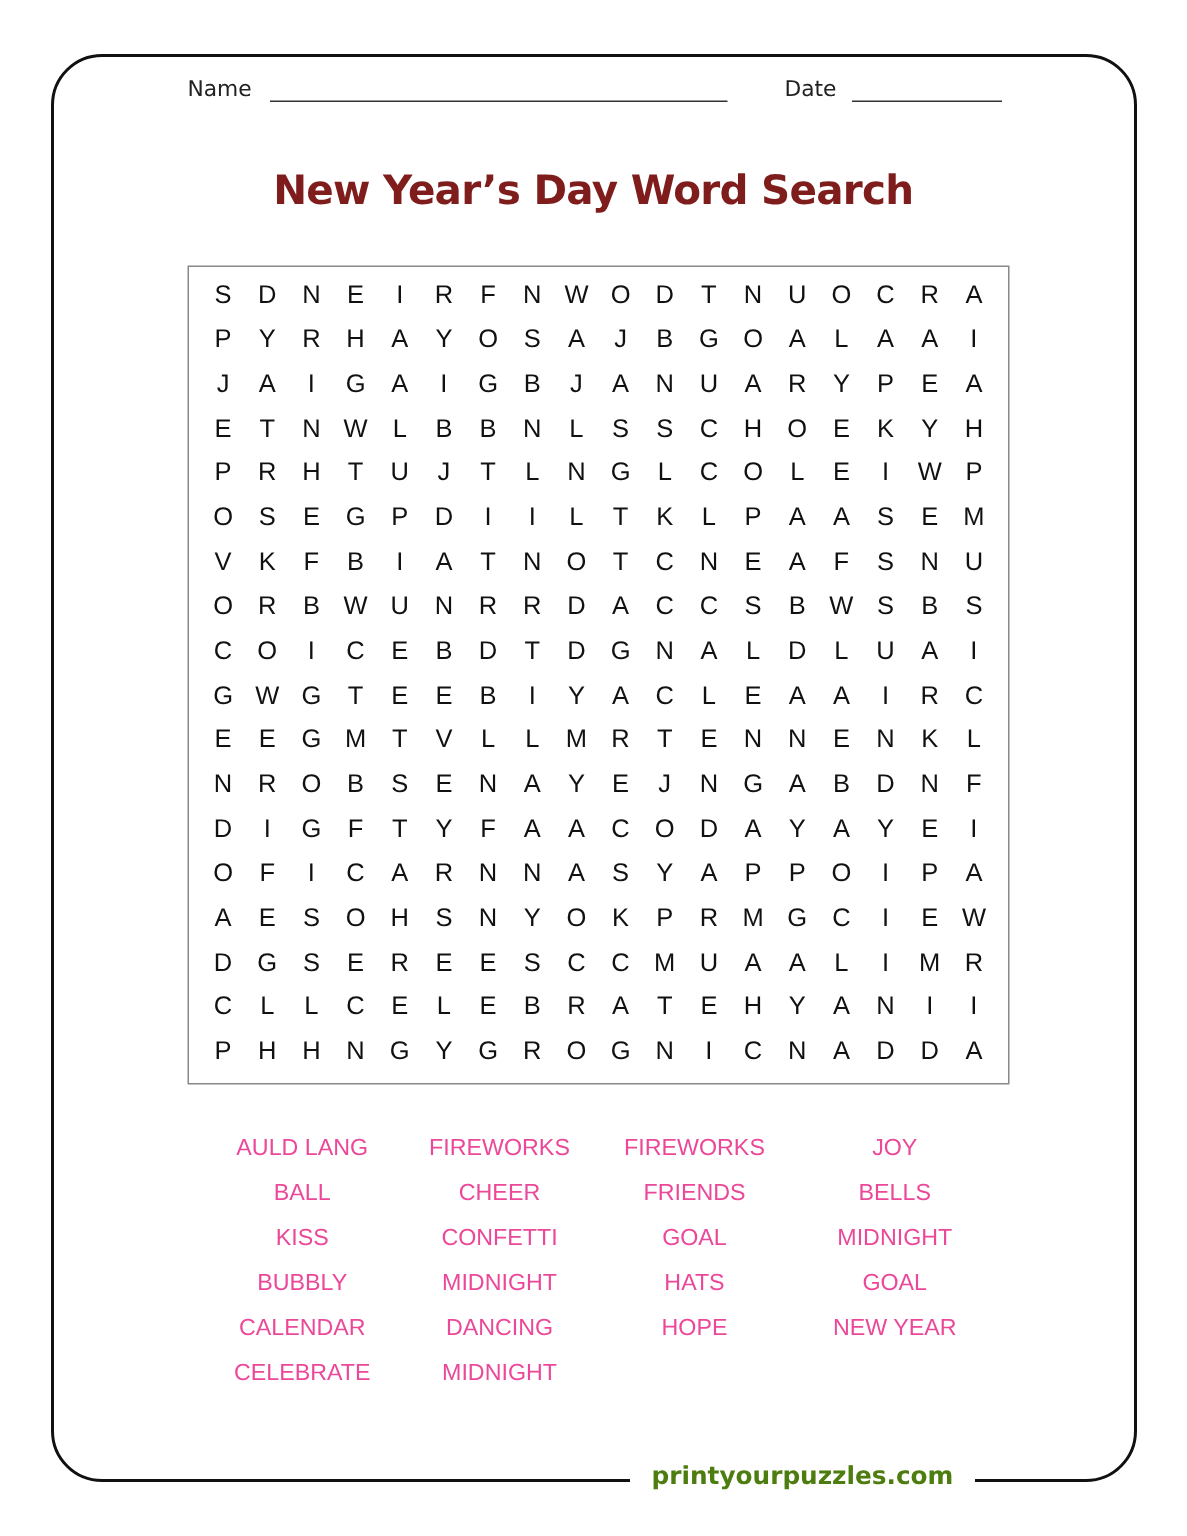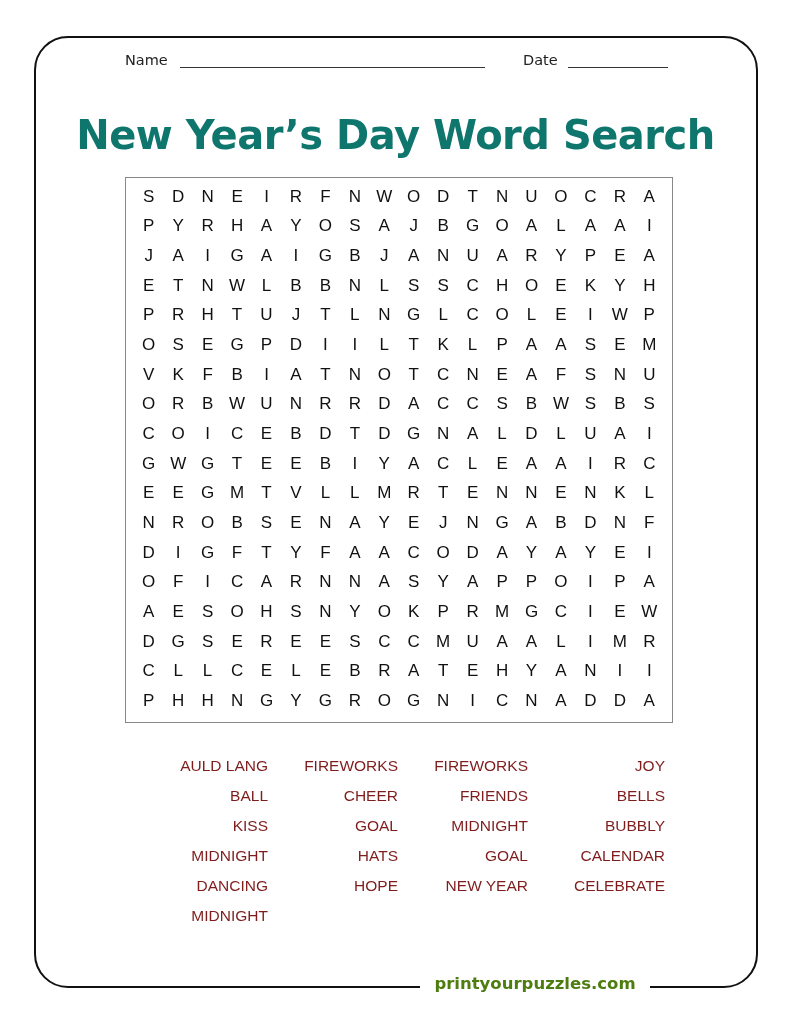--- a/index.html
+++ b/index.html
@@ -3,25 +3,25 @@
 <meta charset="utf-8">
 <style>
   html, body { margin:0; padding:0; background:#ffffff; }
   body { width:791px; height:1024px; position:relative; overflow:hidden; font-family:"DejaVu Sans", sans-serif; color:#111; }
   .frame { position:absolute; left:34px; top:36px; width:724px; height:952px; border:2.5px solid #111; border-radius:34px; box-sizing:border-box; }
   .name-row { position:absolute; top:52px; left:125px; font-family:"DejaVu Sans", sans-serif; font-size:14.5px; color:#222; }
   .name-label { position:absolute; left:0; top:0; white-space:nowrap; }
   .name-line { position:absolute; left:55px; top:15px; width:305px; border-bottom:1.3px solid #333; }
   .date-label { position:absolute; left:398px; top:0; white-space:nowrap; }
   .date-line { position:absolute; left:443px; top:15px; width:100px; border-bottom:1.3px solid #333; }
-  .title { position:absolute; top:112px; left:0; width:791px; text-align:center; font-family:"DejaVu Sans", sans-serif; font-weight:bold; font-size:40px; letter-spacing:-0.5px; color:#0f766e; }
+  .title { position:absolute; top:112px; left:0; width:791px; text-align:center; font-family:"DejaVu Sans", sans-serif; font-weight:bold; font-size:27px; letter-spacing:-0.5px; color:#7f1d1d; }
   .grid { position:absolute; left:125px; top:177px; width:548px; height:546px; border:1.5px solid #888; box-sizing:border-box; display:grid; grid-template-columns:repeat(18, 1fr); grid-template-rows:repeat(18, 1fr); padding:4px 8px 6px 8px; }
   .cell { display:flex; align-items:center; justify-content:center; font-family:"Liberation Sans", sans-serif; font-size:17px; color:#111; }
   .words { position:absolute; left:135px; top:757px; width:530px; display:grid; grid-template-columns:133px 130px 130px 137px; grid-auto-rows:30px; }
-  .word { text-align:right; font-family:"Liberation Sans", sans-serif; font-size:15.5px; color:#7f1d1d; white-space:nowrap; }
+  .word { text-align:center; font-family:"Liberation Sans", sans-serif; font-size:15.5px; color:#ec4899; white-space:nowrap; }
   .footer-gap { position:absolute; left:420px; top:972px; width:230px; height:24px; background:#fff; }
   .footer { position:absolute; left:420px; top:972px; width:230px; text-align:center; font-family:"DejaVu Sans", sans-serif; font-weight:bold; font-size:16.5px; color:#4d7c0f; line-height:24px; }
 </style>
 </head>
 <body>
 
 <div class="frame"></div>
 
 <div class="name-row">
   <span class="name-label">Name</span>
@@ -362,20 +362,21 @@
 <div class="words" id="words">
     <div class="word">AULD LANG</div>
     <div class="word">FIREWORKS</div>
     <div class="word">FIREWORKS</div>
     <div class="word">JOY</div>
     <div class="word">BALL</div>
     <div class="word">CHEER</div>
     <div class="word">FRIENDS</div>
     <div class="word">BELLS</div>
     <div class="word">KISS</div>
+    <div class="word">CONFETTI</div>
     <div class="word">GOAL</div>
     <div class="word">MIDNIGHT</div>
     <div class="word">BUBBLY</div>
     <div class="word">MIDNIGHT</div>
     <div class="word">HATS</div>
     <div class="word">GOAL</div>
     <div class="word">CALENDAR</div>
     <div class="word">DANCING</div>
     <div class="word">HOPE</div>
     <div class="word">NEW YEAR</div>

